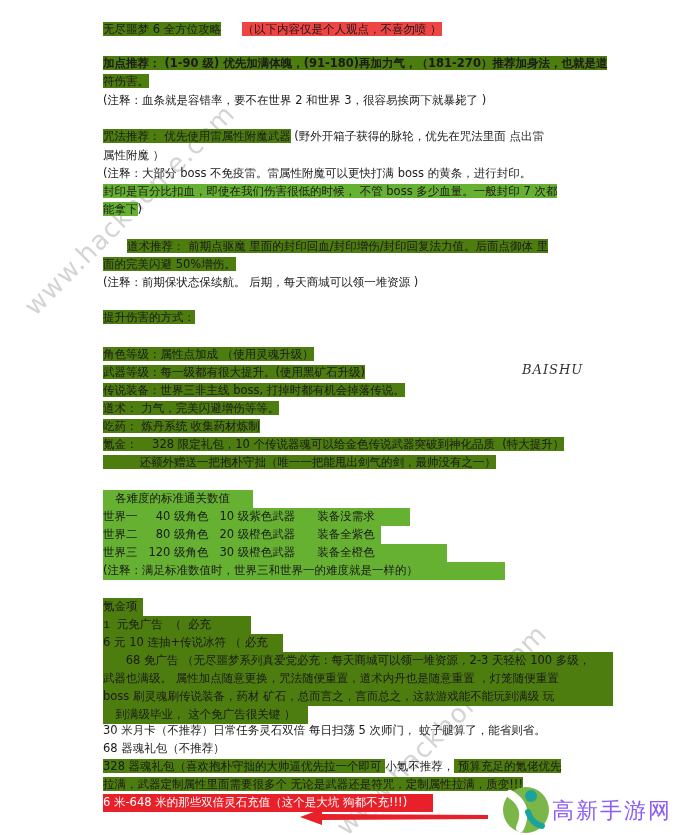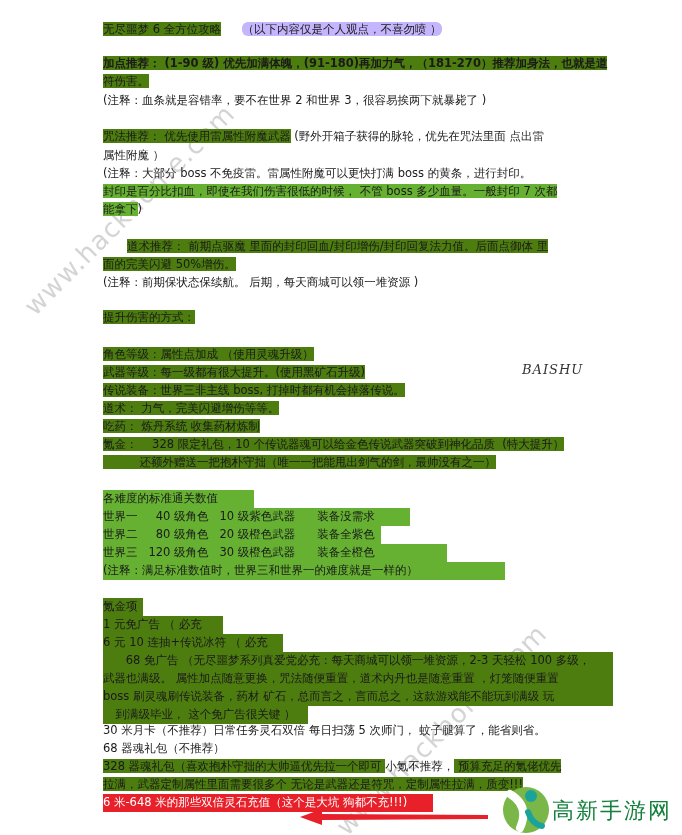--- a/index.html
+++ b/index.html
@@ -4,32 +4,32 @@
 <style>
   html, body { margin: 0; padding: 0; }
   body {
     width: 682px; height: 835px; background: #ffffff; position: relative; overflow: hidden;
     font-family: "DejaVu Sans", "Liberation Sans", sans-serif; color: #1a1a1a;
   }
   .doc { position: absolute; left: 103px; top: 0; width: 510px; font-size: 11.5px; line-height: 17.5px; }
   .ln { position: absolute; left: 0; white-space: nowrap; }
   .y { background: #4d7c0f; }
   .g { background: #66b032; }
-  .gr { background: #c4b5fd; border-radius: 6px; }
+  .gr { background: #ef4444; }
   .r { background: #e8202a; color: #ffffff; }
   .blk { display: inline-block; }
   .watermark {
     position: absolute; color: #d4d4d4; font-size: 26px; font-family: "DejaVu Sans", sans-serif;
     transform: rotate(-45deg); transform-origin: left top; white-space: nowrap; pointer-events: none;
     letter-spacing: 1px;
   }
   .sig { position: absolute; left: 522px; top: 362px; font-family: "DejaVu Serif", serif; font-style: italic; font-size: 13px; color: #333; letter-spacing: 1px; }
   .arrow { position: absolute; left: 300px; top: 808px; width: 200px; height: 18px; }
   .logo { position: absolute; left: 500px; top: 782px; width: 182px; height: 53px; }
-  .logo-text { position: absolute; left: 552px; top: 796px; font-size: 22px; color: #15803d; letter-spacing: 2px; }
+  .logo-text { position: absolute; left: 552px; top: 796px; font-size: 22px; color: #8b5cf6; letter-spacing: 2px; }
 </style>
 </head>
 <body>
 
 <div class="watermark" style="left:18px; top:300px;">www.hackhome.com</div>
 <div class="watermark" style="left:330px; top:820px;">www.hackhome.com</div>
 
 <div class="doc">
 
   <div class="ln" style="top:21px;">
@@ -72,29 +72,29 @@
 
   <div class="ln" style="top:346px;"><span class="y">角色等级：属性点加成  （使用灵魂升级）</span></div>
   <div class="ln" style="top:364px;"><span class="y">武器等级：每一级都有很大提升。(使用黑矿石升级)</span></div>
   <div class="ln" style="top:382px;"><span class="y">传说装备：世界三非主线 boss, 打掉时都有机会掉落传说。</span></div>
   <div class="ln" style="top:400px;"><span class="y">道术：    力气，完美闪避增伤等等。</span></div>
   <div class="ln" style="top:418px;"><span class="y">吃药：    炼丹系统  收集药材炼制</span></div>
   <div class="ln" style="top:436px;"><span class="y" style="white-space:pre;">氪金：    328 限定礼包，10 个传说器魂可以给金色传说武器突破到神化品质  (特大提升）</span></div>
   <div class="ln" style="top:454px;"><span class="y" style="white-space:pre;">          还额外赠送一把抱朴守拙（唯一一把能甩出剑气的剑，最帅没有之一）</span></div>
 
   <div class="ln" style="top:490px;">
-    <span class="g blk" style="width:151px;">各难度的标准通关数值</span>
+    <span class="g blk" style="width:138px;padding-left:12px;">各难度的标准通关数值</span>
   </div>
   <div class="ln" style="top:508px;"><span class="g blk" style="width:307px;white-space:pre;">世界一     40 级角色   10 级紫色武器      装备没需求</span></div>
   <div class="ln" style="top:526px;"><span class="g blk" style="width:278px;white-space:pre;">世界二     80 级角色   20 级橙色武器      装备全紫色</span></div>
   <div class="ln" style="top:544px;"><span class="g blk" style="width:344px;white-space:pre;">世界三   120 级角色   30 级橙色武器      装备全橙色</span></div>
   <div class="ln" style="top:562px;"><span class="g blk" style="width:402px;">(注释：满足标准数值时，世界三和世界一的难度就是一样的）</span></div>
 
   <div class="ln" style="top:598px;"><span class="y blk" style="width:40px;">氪金项</span></div>
-  <div class="ln" style="top:616px;"><span class="y blk" style="width:120px;">1 元免广告  （  必充</span></div>
+  <div class="ln" style="top:616px;"><span class="y blk" style="width:148px;font-family:Liberation Mono, monospace;">1 元免广告  （  必充</span></div>
   <div class="ln" style="top:634px;"><span class="y blk" style="width:180px;">6 元 10 连抽+传说冰符  （  必充</span></div>
   <div class="ln" style="top:652px;text-align:center;"><span class="y blk" style="width:510px;">68 免广告    （无尽噩梦系列真爱党必充：每天商城可以领一堆资源，2-3 天轻松 100 多级，</span></div>
   <div class="ln" style="top:670px;"><span class="y blk" style="width:510px;">武器也满级。  属性加点随意更换，咒法随便重置，道术内丹也是随意重置  ，灯笼随便重置</span></div>
   <div class="ln" style="top:688px;"><span class="y blk" style="width:510px;">boss 刷灵魂刷传说装备，药材  矿石，总而言之，言而总之，这款游戏能不能玩到满级  玩</span></div>
   <div class="ln" style="top:706px;text-align:center;"><span class="y blk" style="width:205px;">到满级毕业，   这个免广告很关键  ）</span></div>
   <div class="ln" style="top:722px;">30 米月卡（不推荐）日常任务灵石双倍  每日扫荡 5 次师门，   蚊子腿算了，能省则省。</div>
   <div class="ln" style="top:740px;">68 器魂礼包（不推荐）</div>
   <div class="ln" style="top:758px;">
     <span class="y">328 器魂礼包（喜欢抱朴守拙的大帅逼优先拉一个即可 </span><span> 小氪不推荐，</span><span class="y"> 预算充足的氪佬优先</span>
   </div>

